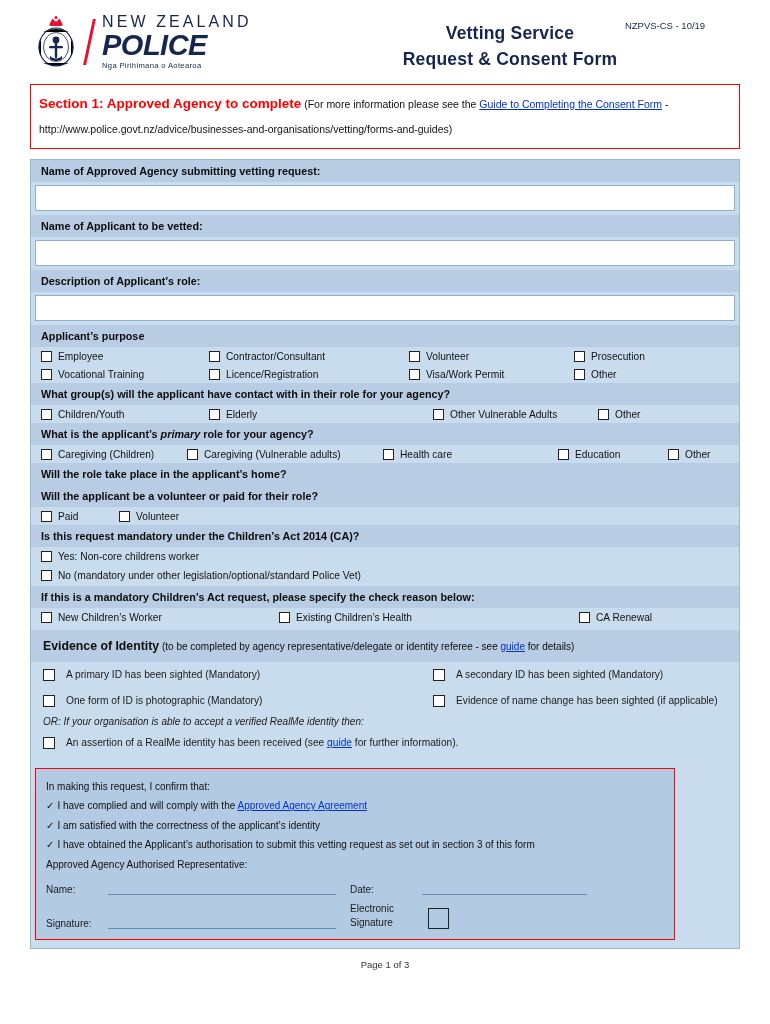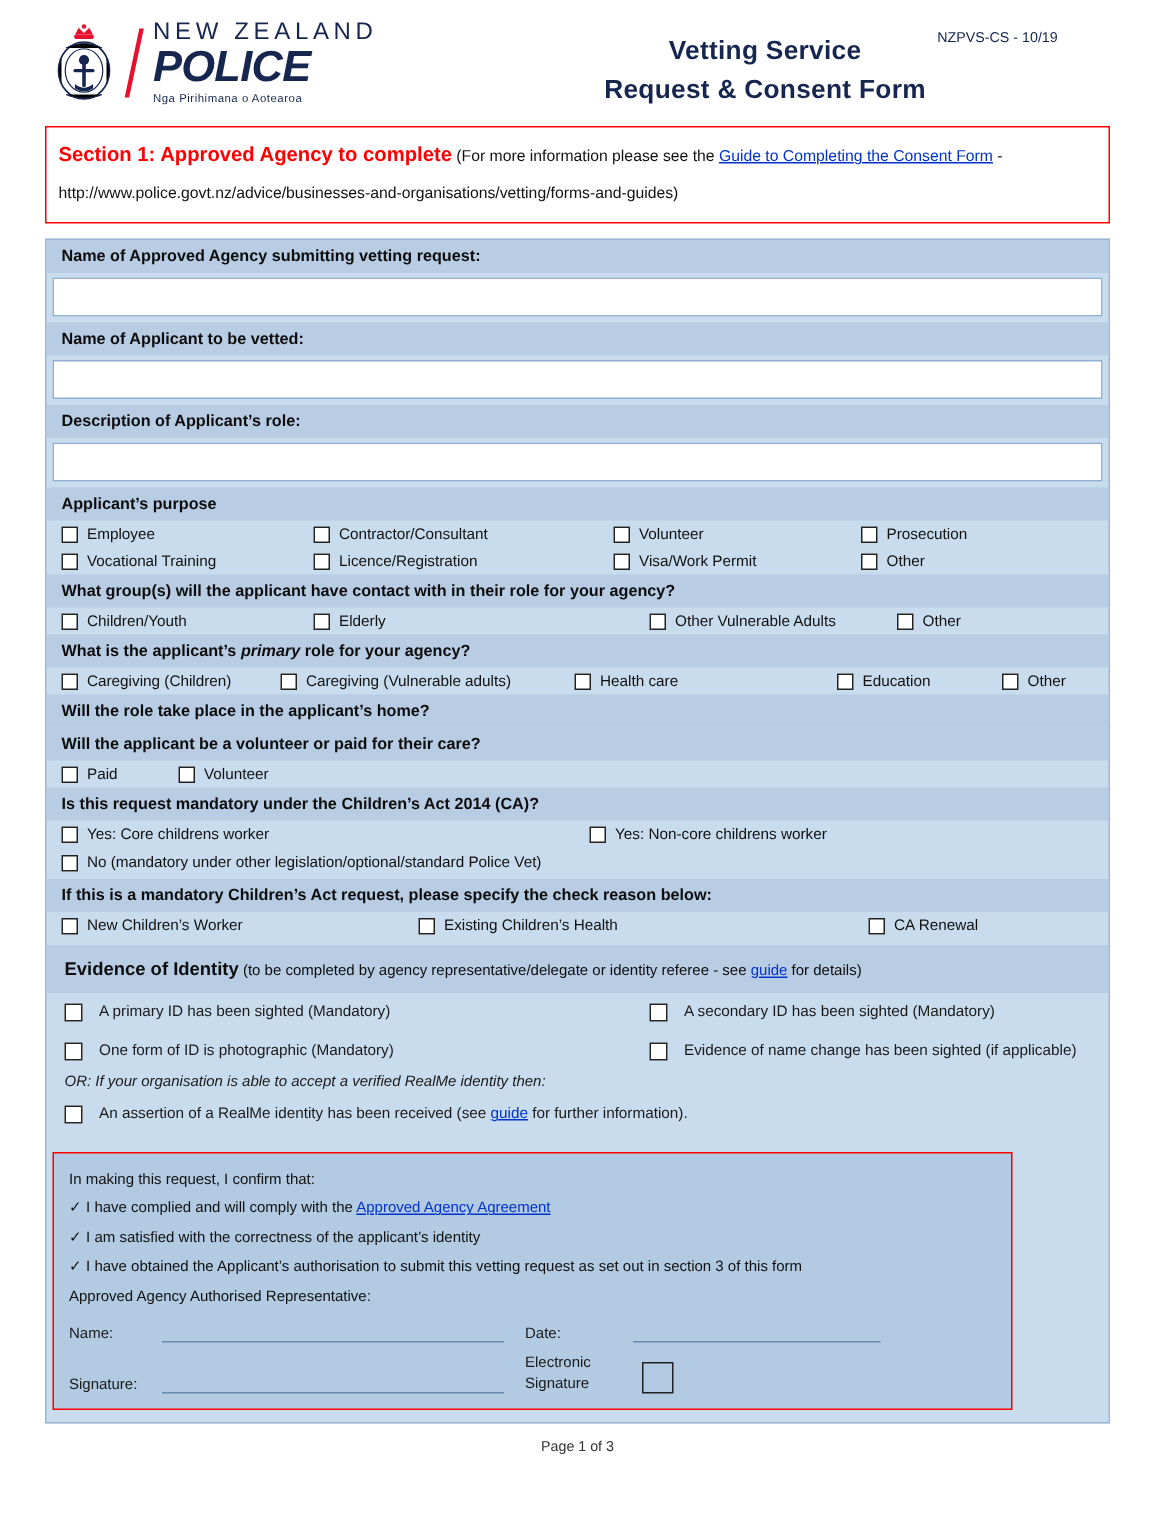--- a/index.html
+++ b/index.html
@@ -383,38 +383,34 @@
         <span>Education</span>
       </div>
       <div class="cbitem">
         <span class="cb"></span>
         <span>Other</span>
       </div>
     </div>
 
     <div class="bar">Will the role take place in the applicant’s home?</div>
 
-    <div class="bar">Will the applicant be a volunteer or paid for their care?</div>
+    <div class="bar">Will the applicant be a volunteer or paid for their role?</div>
     <div class="cbrow tight">
       <div class="cbitem" style="width:78px">
         <span class="cb"></span>
         <span>Paid</span>
       </div>
       <div class="cbitem">
         <span class="cb"></span>
         <span>Volunteer</span>
       </div>
     </div>
 
     <div class="bar">Is this request mandatory under the Children’s Act 2014 (CA)?</div>
     <div class="cbrow tight">
-      <div class="cbitem" style="width:352px">
-        <span class="cb"></span>
-        <span>Yes: Core childrens worker</span>
-      </div>
       <div class="cbitem">
         <span class="cb"></span>
         <span>Yes: Non-core childrens worker</span>
       </div>
     </div>
     <div class="cbrow">
       <div class="cbitem">
         <span class="cb"></span>
         <span>No (mandatory under other legislation/optional/standard Police Vet)</span>
       </div>

